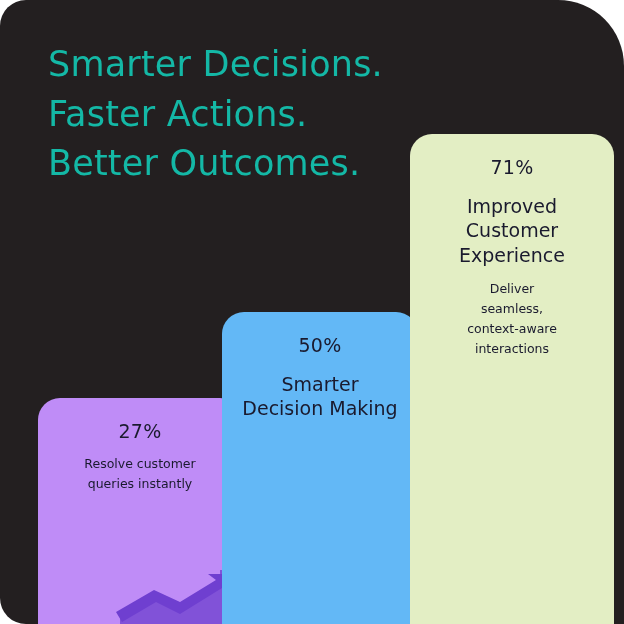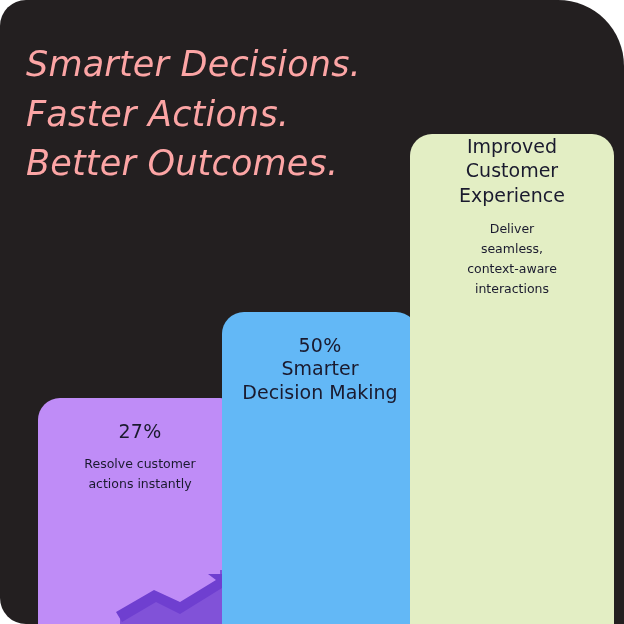--- a/index.html
+++ b/index.html
@@ -28,28 +28,27 @@
   .notch::after{
     content:"";
     position:absolute;
     left:0;bottom:0;
     width:66px;height:66px;
     background:#231f20;
     border-top-right-radius:66px;
   }
   .headline{
     position:absolute;
-    left:26px;top:40px;
-    color:#fca5a5;
+    left:48px;top:40px;
+    color:#14b8a6;
     font-size:35px;
     line-height:1.42;
     letter-spacing:0.2px;
     font-weight:400;
     white-space:pre-line;
-    font-style:italic;
   }
   .bars{
     position:absolute;
     left:0;top:0;
     width:624px;height:624px;
   }
   .bar{
     position:absolute;
     bottom:0;
     border-top-left-radius:22px;
@@ -60,21 +59,21 @@
   }
   .bar .pct{
     font-size:19px;
     font-weight:400;
     margin-top:22px;
     letter-spacing:0.3px;
   }
   .bar .title{
     font-size:19px;
     line-height:1.28;
-    margin-top:0;
+    margin-top:16px;
     padding:0 10px;
     white-space:pre-line;
   }
   .bar .desc{
     font-size:12.5px;
     line-height:1.6;
     margin-top:12px;
     padding:0 18px;
     white-space:pre-line;
   }
@@ -113,35 +112,36 @@
 
   <div class="headline">Smarter Decisions.
 Faster Actions.
 Better Outcomes.</div>
 
   <div class="bars">
 
     <div class="bar" id="bar-purple">
       <div class="pct">27%</div>
       <div class="desc">Resolve customer
-actions instantly</div>
+queries instantly</div>
       <svg class="icon-arrow" viewBox="0 0 124 54">
         <path d="M4 54 L4 44 L40 22 L64 34 L104 8 L104 0 L124 0 L124 54 Z" fill="#7d4fd6" opacity="0.95"></path>
         <path d="M92 4 L116 4 L116 26 L106 18 L64 44 L40 32 L6 52 L0 42 L38 20 L64 32 L100 10 Z" fill="#6f3fd0"></path>
       </svg>
     </div>
 
     <div class="bar" id="bar-blue">
       <div class="pct">50%</div>
       <div class="title">Smarter
 Decision Making</div>
 
     </div>
 
     <div class="bar" id="bar-green">
+      <div class="pct">71%</div>
       <div class="title">Improved
 Customer
 Experience</div>
       <div class="desc">Deliver
 seamless,
 context-aware
 interactions</div>
 
     </div>
 

